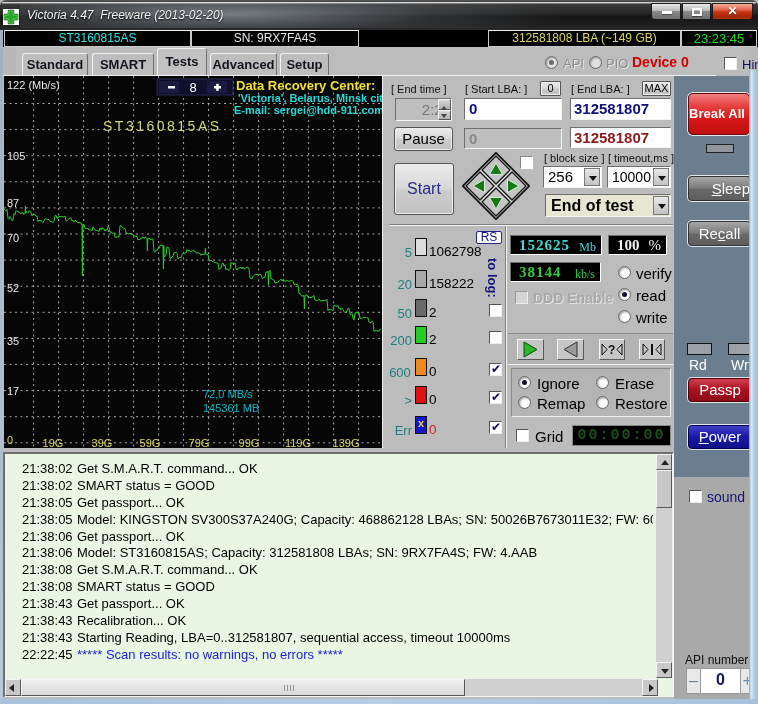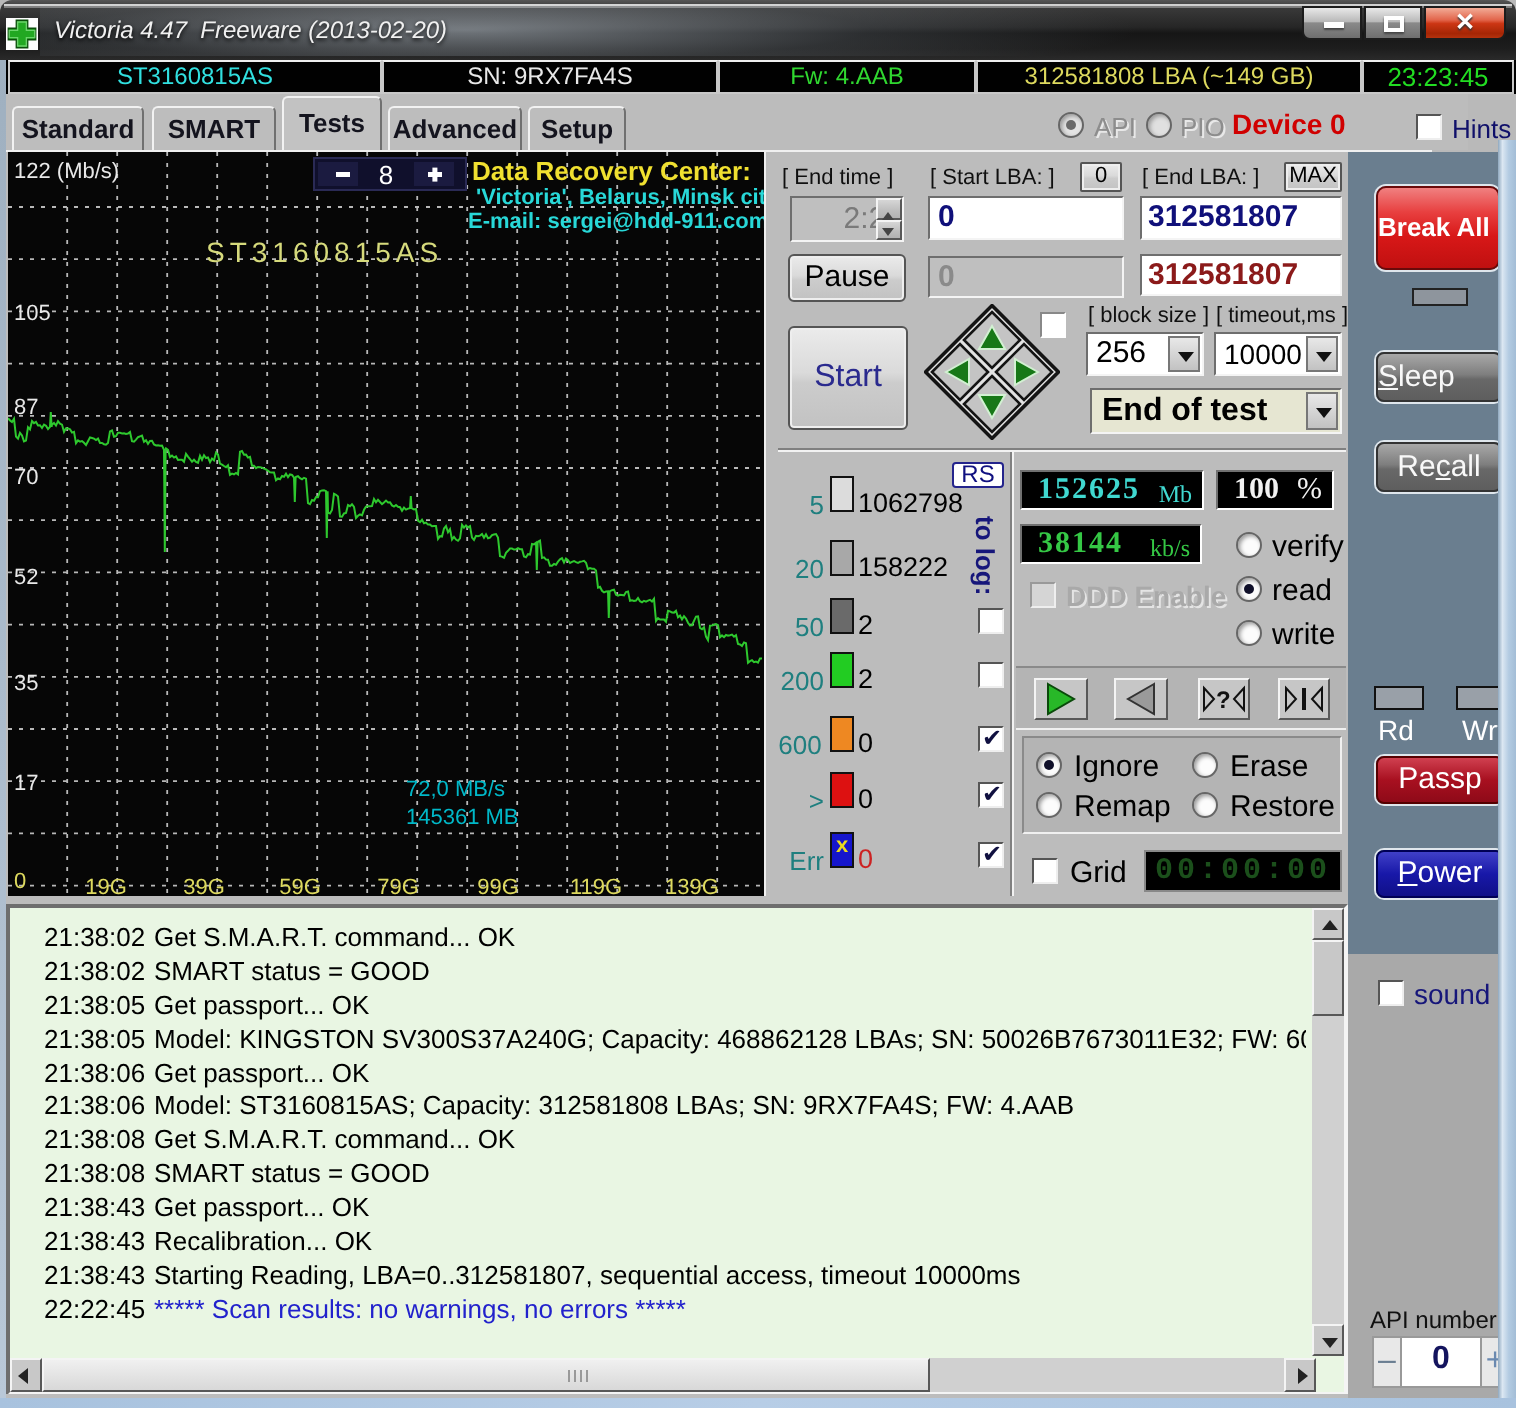--- a/index.html
+++ b/index.html
@@ -17,21 +17,21 @@
 #btnmax { left:682px; width:29px; background:linear-gradient(180deg,#e8e8e8,#b9b9b9 45%,#8a8a8a 50%,#6f6f6f); }
 #btncls { left:712px; width:41px; background:linear-gradient(180deg,#f2ab96 0%,#e2644a 40%,#cc3614 52%,#a62605 85%,#b4320e 100%); border-radius:0 0 4px 0; }
 .glyph { position:absolute; color:#fff; font-weight:bold; font-size:11px; width:100%; text-align:center; top:1px; text-shadow:0 1px 1px #333; }
 
 #icon { left:3px; top:9px; width:16px; height:16px; }
 
 #statusrow { left:0; top:30px; width:758px; height:17px; background:#000; }
 .sfield { position:absolute; top:0; height:17px; background:#010101; border:1px solid #c8c8c8; border-top-color:#efefef;
   font-size:12px; text-align:center; line-height:15px; white-space:nowrap; }
 
-#tabrow { left:0; top:47px; width:734px; height:28px; background:#bcbcbc;padding-left:44px; }
+#tabrow { left:16px; top:47px; width:734px; height:28px; background:#bcbcbc;padding-left:44px; }
 .tab { position:absolute; top:6px; height:22px; background:#bdbdbd; border:1px solid #707070;
   border-bottom:none; border-top-color:#f2f2f2; border-left-color:#f2f2f2; border-radius:3px 3px 0 0;
   font-weight:bold; font-size:13px; color:#14141e; text-align:center; padding-top:3px; }
 .tabactive { top:1px; height:27px; padding-top:5px; background:#c2c2c2; z-index:3; }
 
 #mainarea { left:0; top:75px; width:716px; height:373px; background:#bcbcbc; border-top:1px solid #f0f0f0;padding-left:12px; }
 #graphwrap { left:4px; top:0; width:378px; height:373px; background:#060606; }
 #ctrlpanel { left:388px; top:0px; width:286px; height:373px; }
 #rightpanel { left:674px; top:0; width:84px; height:402px; background:#6a7e8f; }
 
@@ -80,21 +80,20 @@
 <div class="capbtn" id="btnmax">
     <div style="position:absolute;left:9px;top:4px;width:10px;height:8px;border:2px solid #fff;box-shadow:0 1px 1px #444"></div>
   </div>
 <div class="capbtn" id="btncls">
     <div class="glyph" style="top:0px;font-size:12px">✕</div>
   </div>
 
 <div class="abs" id="statusrow">
   <div class="sfield" style="left:4px;width:187px;color:#31e0e0">ST3160815AS</div>
   <div class="sfield" style="left:191px;width:168px;color:#e8e8e8">SN: 9RX7FA4S</div>
-  <div class="sfield" style="left:359px;width:129px;color:#30d830">Fw: 4.AAB</div>
   <div class="sfield" style="left:488px;width:193px;color:#ddd95e">312581808 LBA (~149 GB)</div>
   <div class="sfield" style="left:681px;width:76px;color:#22dd22;font-size:13px">23:23:45</div>
 </div>
 
 <div class="abs" id="tabrow">
   <div class="tab" style="left:6px;width:66px">Standard</div>
   <div class="tab" style="left:76px;width:62px">SMART</div>
   <div class="tab tabactive" style="left:141px;width:50px">Tests</div>
   <div class="tab" style="left:194px;width:67px">Advanced</div>
   <div class="tab" style="left:264px;width:49px">Setup</div>
@@ -302,21 +301,21 @@
       <div class="abs" style="left:227px;top:319px;font-size:15px">Restore</div>
 
   <div class="chk" style="left:128px;top:353px"></div>
   <div class="abs" style="left:147px;top:352px;font-size:15px">Grid</div>
   <div class="abs" style="left:184px;top:349px;width:99px;height:21px;background:#000;border:1px solid #888;color:#1b4f1b;font-family:'Liberation Mono',monospace;font-weight:bold;font-size:15px;line-height:19px;text-align:center;letter-spacing:2px">00:00:00</div>
 </div>
 
 <div class="abs" id="rightpanel">
   <div class="abs" style="left:14px;top:17px;width:62px;height:42px;border-radius:5px;border:1px solid #6a0a0a;box-shadow:0 0 0 1px #dfe6ec;background:linear-gradient(180deg,#f08080 0%,#e84040 30%,#d81818 60%,#c01010 100%);color:#fff;font-weight:bold;font-size:13px;text-align:left;line-height:40px">Break All</div>
   <div class="abs" style="left:32px;top:68px;width:28px;height:9px;background:#8e959d;border:1px solid #222"></div>
-  <div class="abs" style="left:14px;top:100px;width:63px;height:25px;border-radius:4px;border:1px solid #333;box-shadow:0 0 0 1px #dfe6ec;background:linear-gradient(180deg,#a8a8a8,#7e7e7e 45%,#686868 55%,#5e5e5e);color:#f8f8f8;font-size:15px;text-align:left;line-height:23px"><u>S</u>leep</div>
+  <div class="abs" style="left:14px;top:100px;width:63px;height:25px;border-radius:4px;border:1px solid #333;box-shadow:0 0 0 1px #dfe6ec;background:linear-gradient(180deg,#a8a8a8,#7e7e7e 45%,#686868 55%,#5e5e5e);color:#f8f8f8;font-size:15px;text-align:right;line-height:23px"><u>S</u>leep</div>
   <div class="abs" style="left:14px;top:145px;width:63px;height:25px;border-radius:4px;border:1px solid #333;box-shadow:0 0 0 1px #dfe6ec;background:linear-gradient(180deg,#a8a8a8,#7e7e7e 45%,#686868 55%,#5e5e5e);color:#f8f8f8;font-size:15px;text-align:center;line-height:23px">Re<u>c</u>all</div>
   <div class="abs" style="left:13px;top:267px;width:25px;height:12px;background:#99a0a8;border:1px solid #111"></div>
   <div class="abs" style="left:54px;top:267px;width:25px;height:12px;background:#99a0a8;border:1px solid #111"></div>
   <div class="abs" style="left:15px;top:281px;font-size:14px;color:#fff">Rd</div>
   <div class="abs" style="left:57px;top:281px;font-size:14px;color:#fff">Wrt</div>
   <div class="abs" style="left:14px;top:302px;width:64px;height:24px;border-radius:4px;border:1px solid #500;box-shadow:0 0 0 1px #dfe6ec;background:linear-gradient(180deg,#d04050,#a81020 50%,#8e0a18);color:#fff;font-size:15px;text-align:center;line-height:22px">Passp</div>
   <div class="abs" style="left:14px;top:349px;width:64px;height:24px;border-radius:4px;border:1px solid #005;box-shadow:0 0 0 1px #dfe6ec;background:linear-gradient(180deg,#4040c8,#1818a8 50%,#101088);color:#fff;font-size:15px;text-align:center;line-height:22px"><u>P</u>ower</div>
 </div>
 </div>
 

